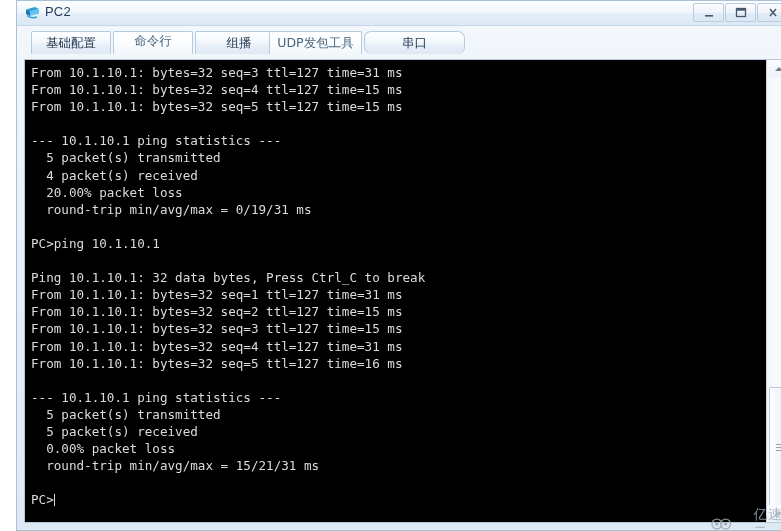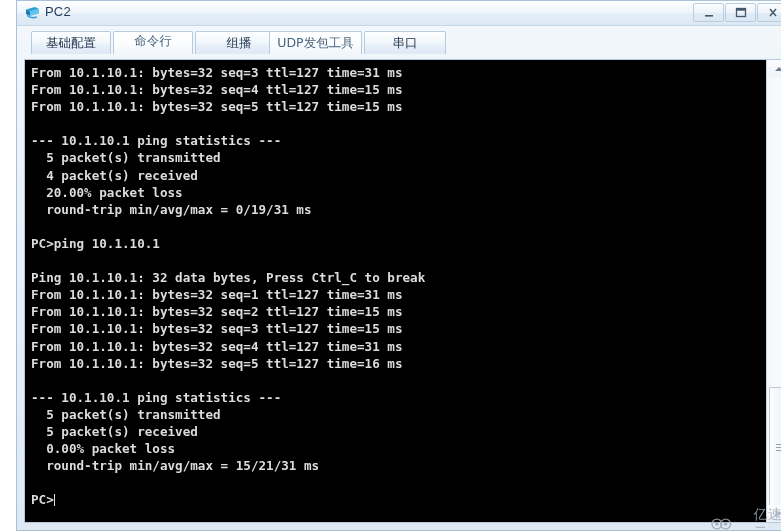--- a/index.html
+++ b/index.html
@@ -90,42 +90,41 @@
     font-family: "DejaVu Sans", "Liberation Sans", sans-serif;
   }
   .tab.selected {
     background: linear-gradient(to bottom, #ffffff 0%, #fbfdfe 50%, #f2f7fb 100%);
     color: #48657f;
   }
   #tab-0 { left: 14px;  width: 80px; }
   #tab-1 { left: 96px;  width: 80px; font-family: Liberation Mono, monospace; }
   #tab-2 { left: 178px; width: 88px; }
   #tab-3 { left: 252px; width: 93px; text-align: center; }
-  #tab-4 { left: 347px; width: 82px; }
+  #tab-4 { left: 347px; width: 101px; border-radius: 7px; }
 
   
   #console-wrap {
     position: absolute;
     left: 7px; top: 58px;
     width: 767px;
     height: 464px;
     box-sizing: border-box;
     border: 1px solid #b6c9dc;
     background: #000000;
   }
   #console {
     position: absolute;
     left: 0; top: 0;
     width: 695px;
     height: 462px;
     box-sizing: border-box;
     background: #000000;
     overflow: hidden;
     padding: 4px 0 0 6px;
-    font-weight: bold;
   }
   #console-lines {
     margin: 0;
     font-family: "DejaVu Sans Mono", "Liberation Mono", monospace;
     font-size: 12.6px;
     line-height: 17.1px;
     color: #dcdcdc;
     white-space: pre;
     letter-spacing: 0px;
   }

